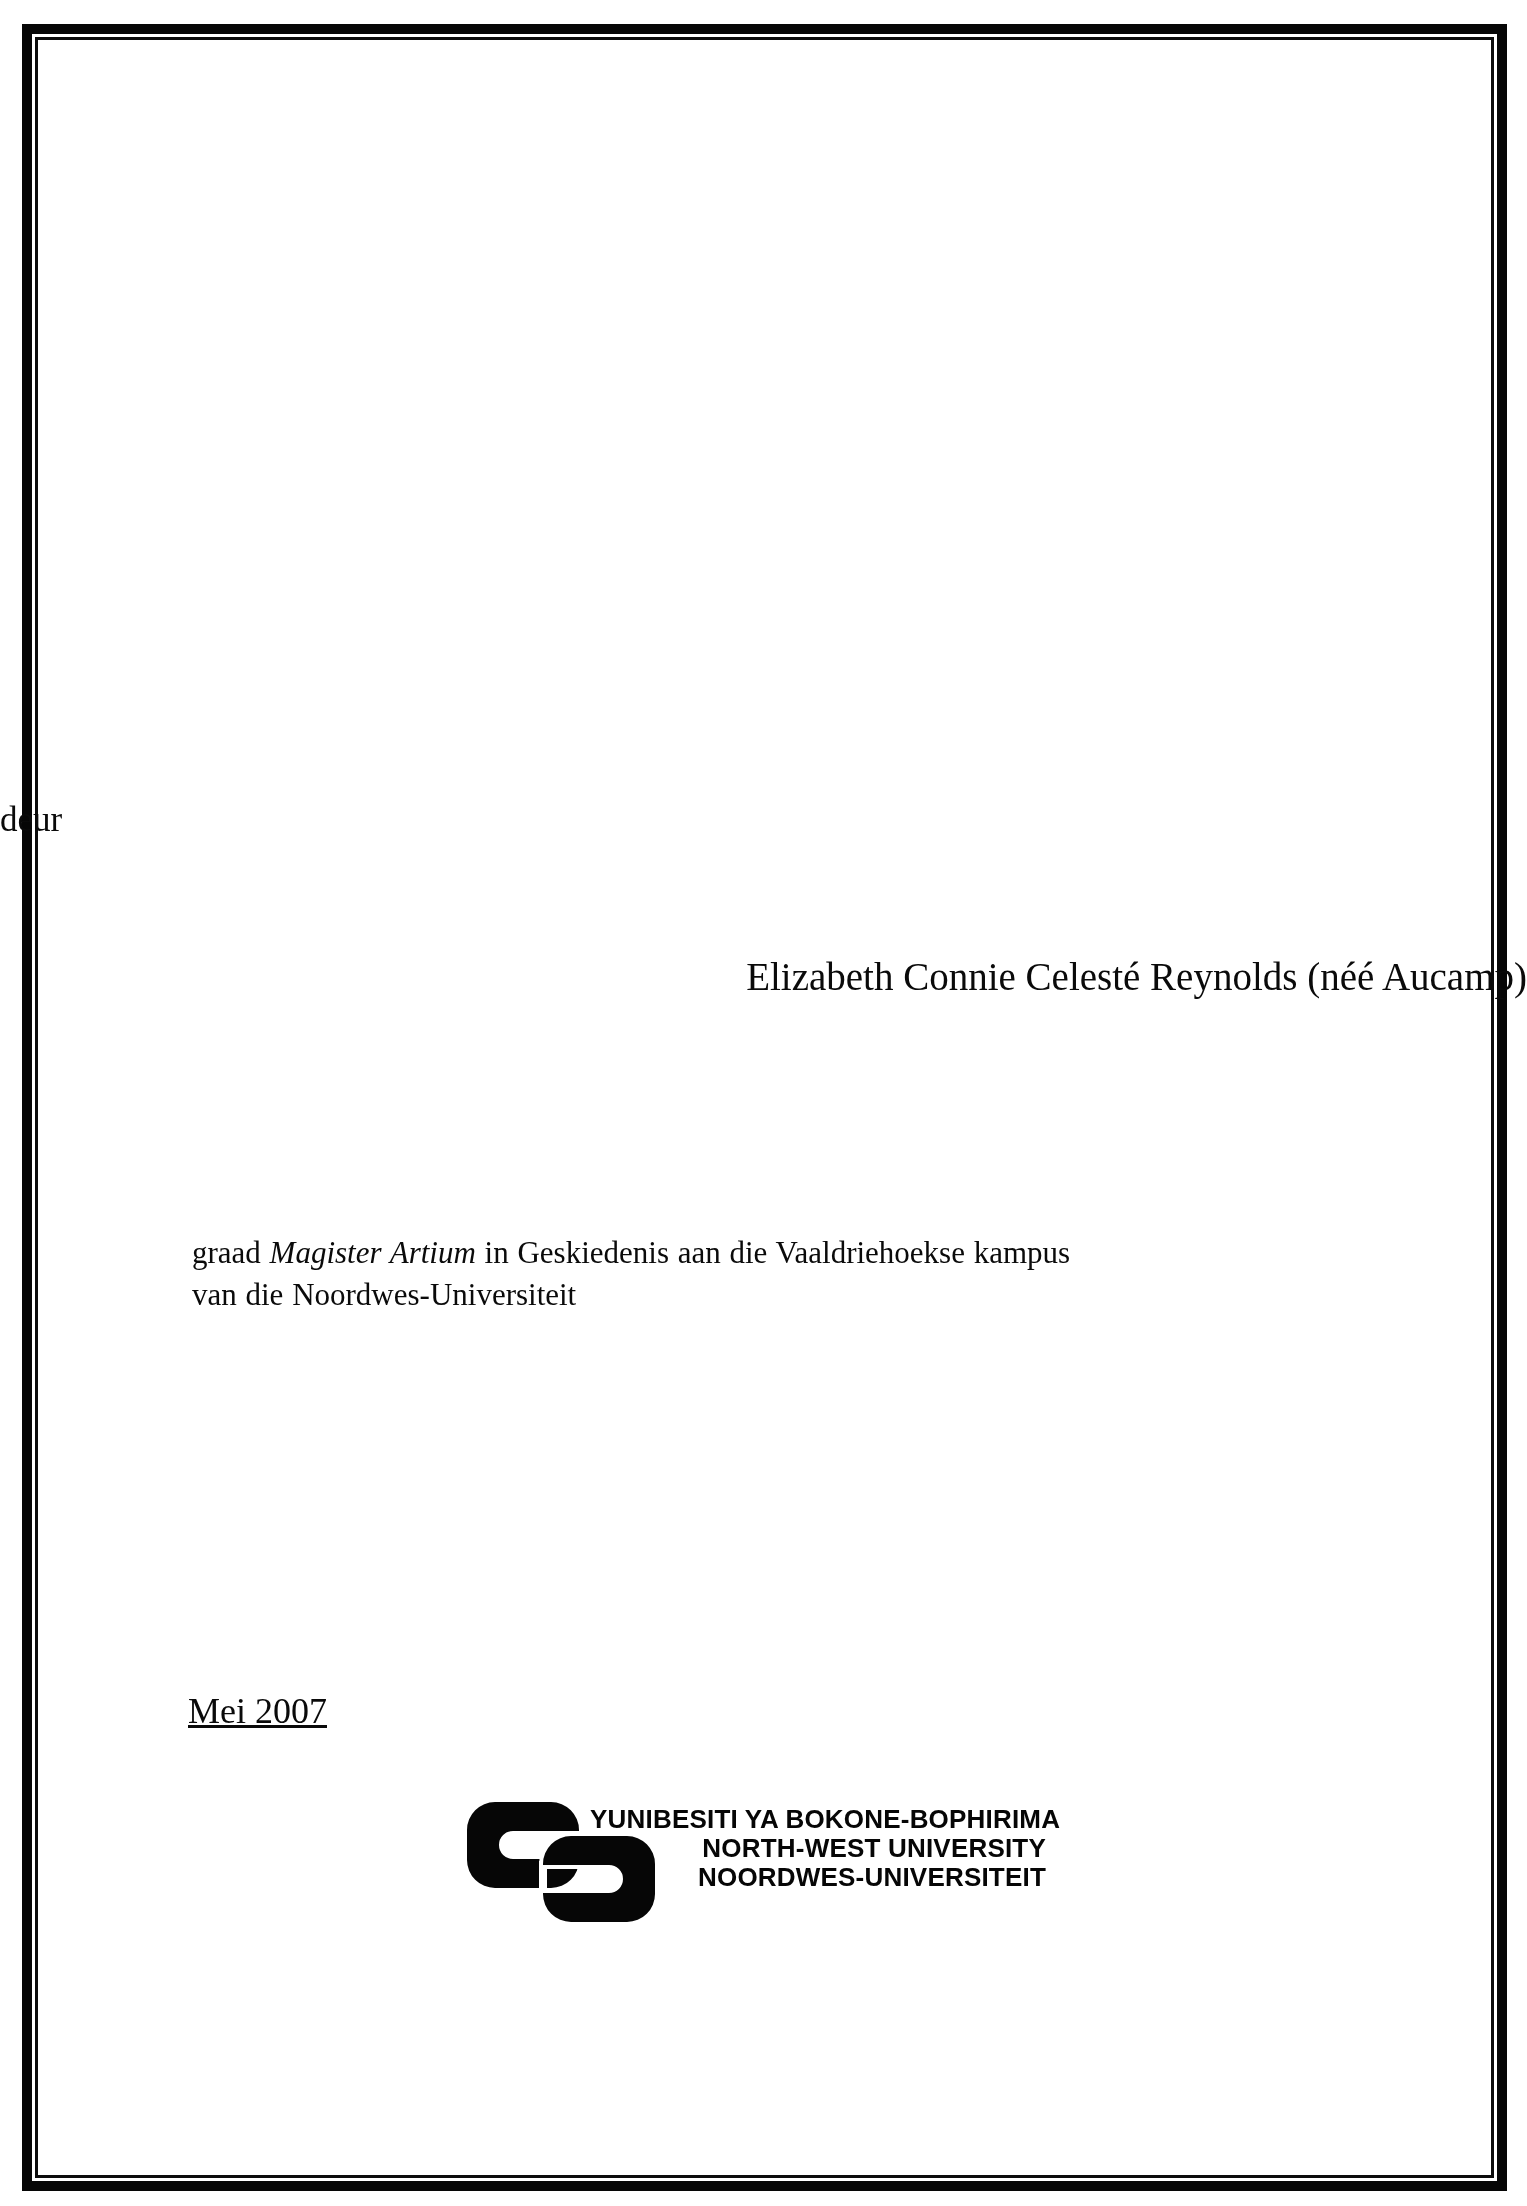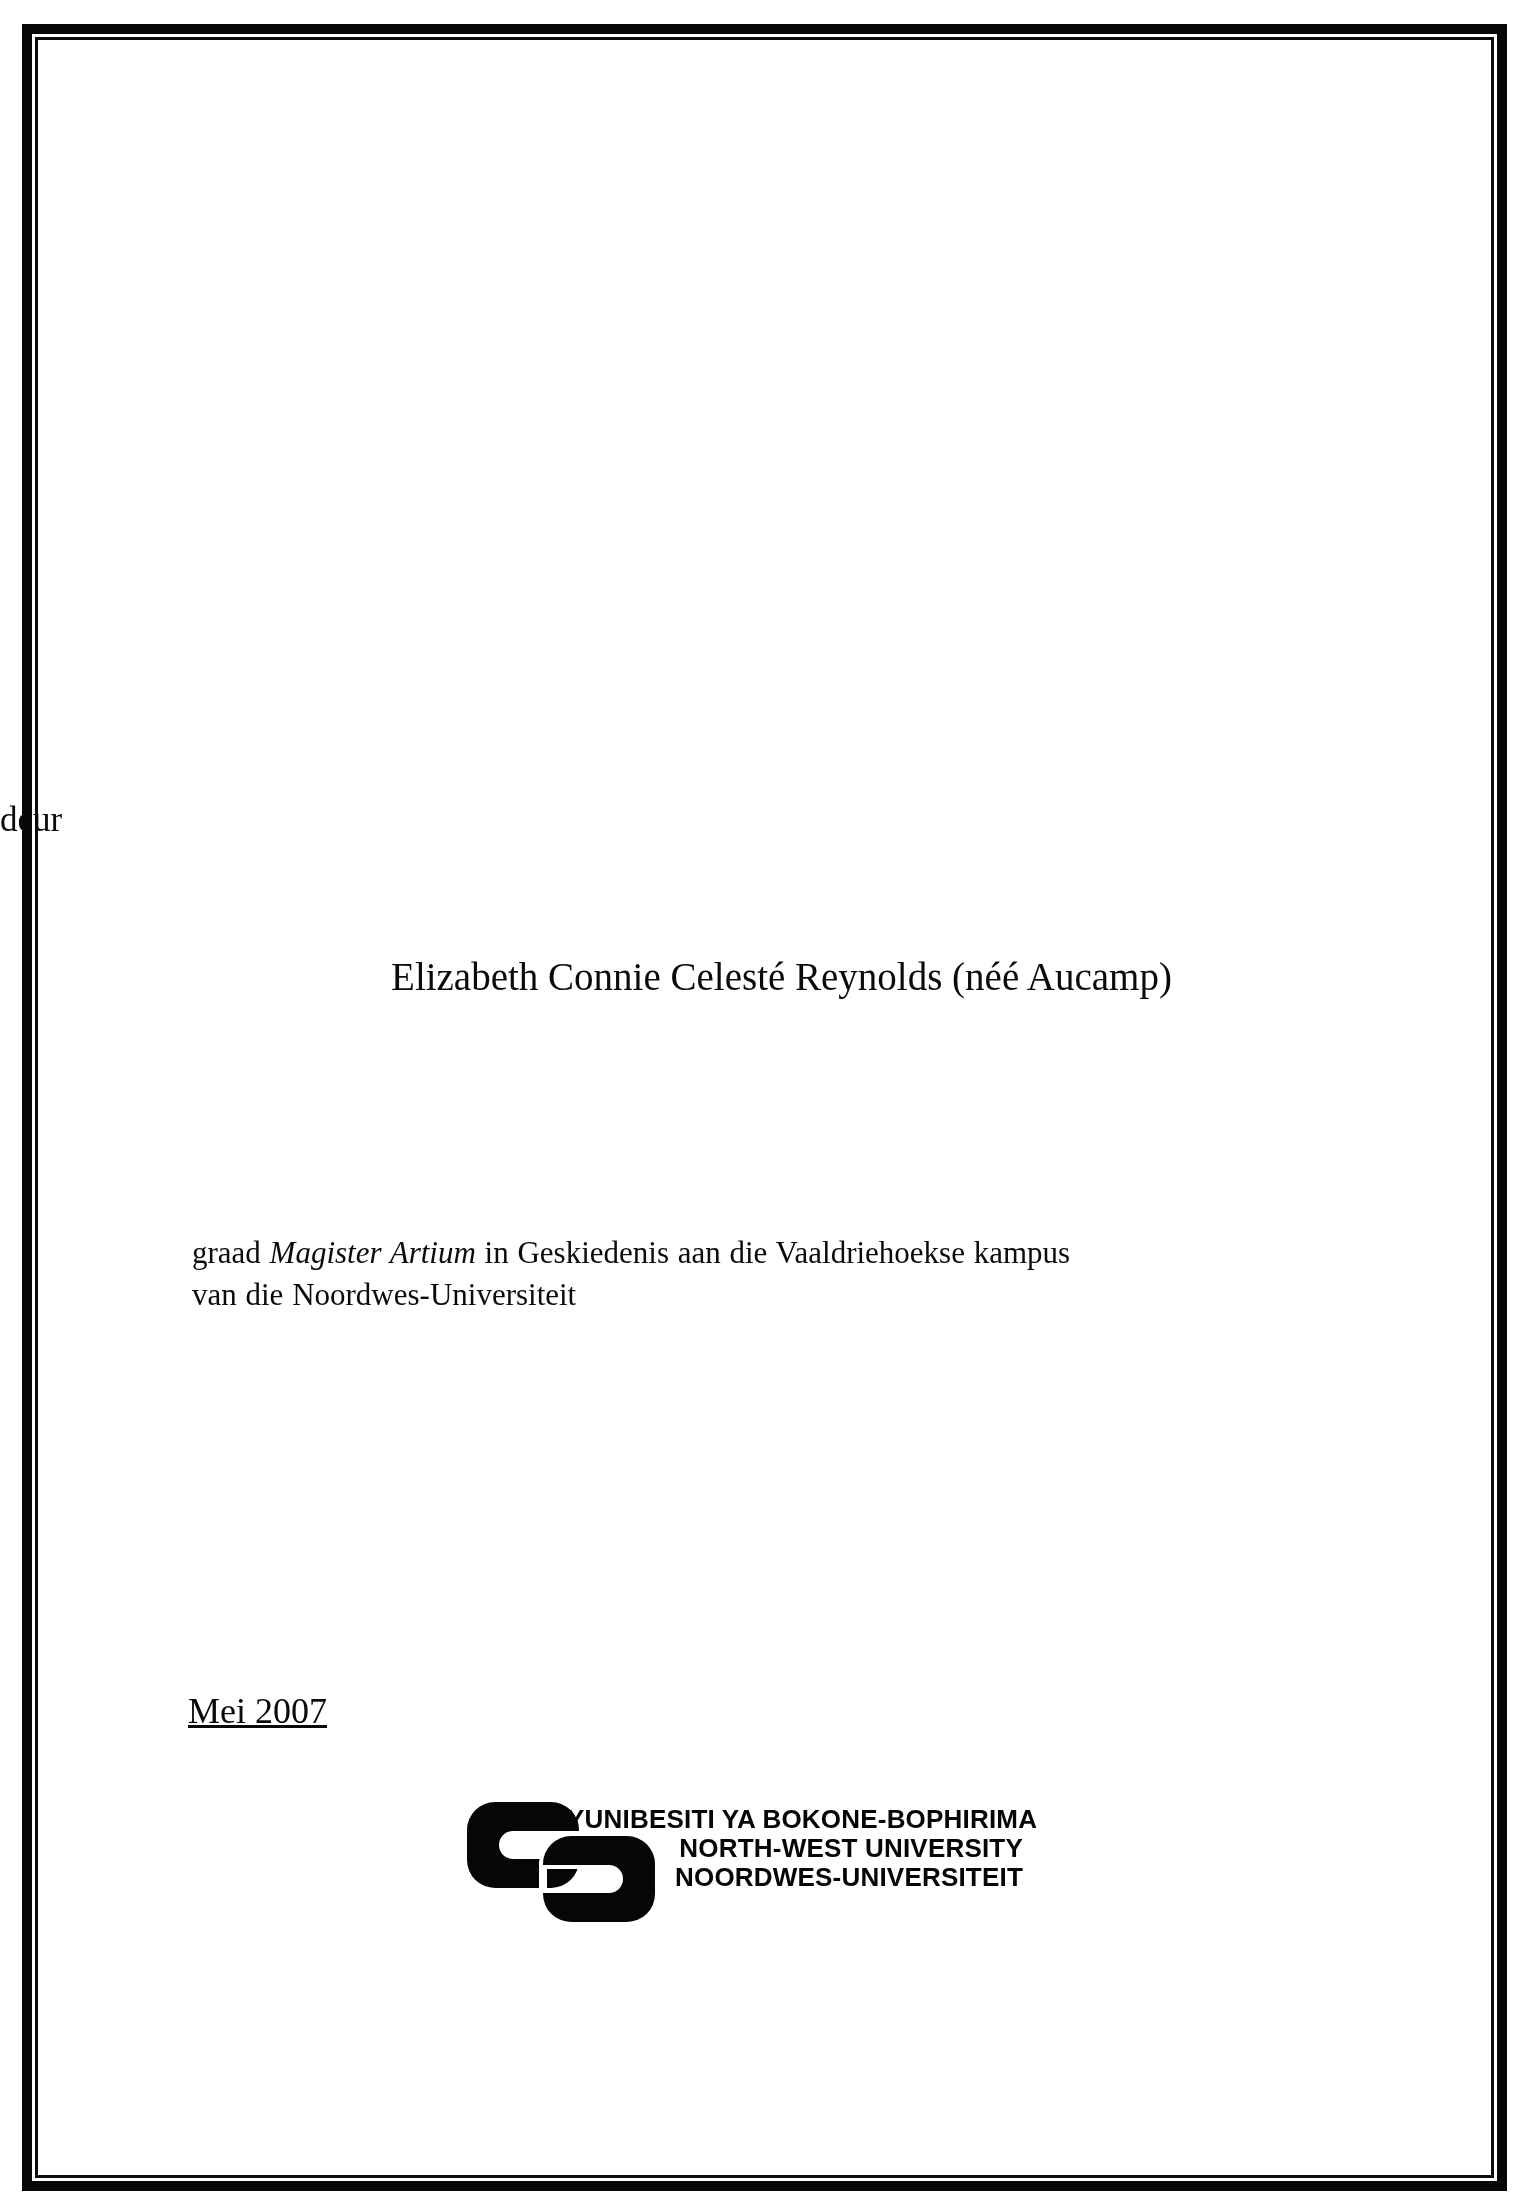--- a/index.html
+++ b/index.html
@@ -24,42 +24,42 @@
     position:absolute; left:90px; right:90px; top:385px;
     text-align:center; font-size:40px; line-height:84px;
     letter-spacing:0.4px; white-space:nowrap;
   }
   .byline {
     position:absolute; left:0; right:0; top:800px;
     text-align:left; font-size:35px; line-height:40px;
   }
   .author {
     position:absolute; left:8px; right:0; top:955px;
-    text-align:center; font-size:39px; line-height:44px;margin-left:28px;
+    text-align:right; font-size:39px; line-height:44px;margin-left:28px;
   }
   .statement {
     position:absolute; left:192px; width:1156px; top:1232px;
     font-size:31px; line-height:42px; word-spacing:1px;
   }
   .statement .line { display:block; }
   .statement .justify { text-align:justify; text-align-last:justify; }
   .supervisor {
     position:absolute; left:192px; top:1642px;
     font-size:32px; line-height:42px;
   }
   .date {
     position:absolute; left:188px; top:1690px;
     font-size:36px; line-height:42px;text-decoration:underline;
   }
   .logo-mark {
     position:absolute; left:465px; top:1800px;
     width:192px; height:124px;
   }
   .logo-text {
-    position:absolute; left:567px; top:1805px; width:456px;
+    position:absolute; left:590px; top:1805px; width:456px;
     text-align:right;
     font-family:"Liberation Sans", sans-serif;
     font-weight:600; font-size:26px; line-height:29px;
     letter-spacing:0.2px; color:#060606; white-space:nowrap;
   }
 </style>
 </head>
 <body>
 
 <div class="page">

